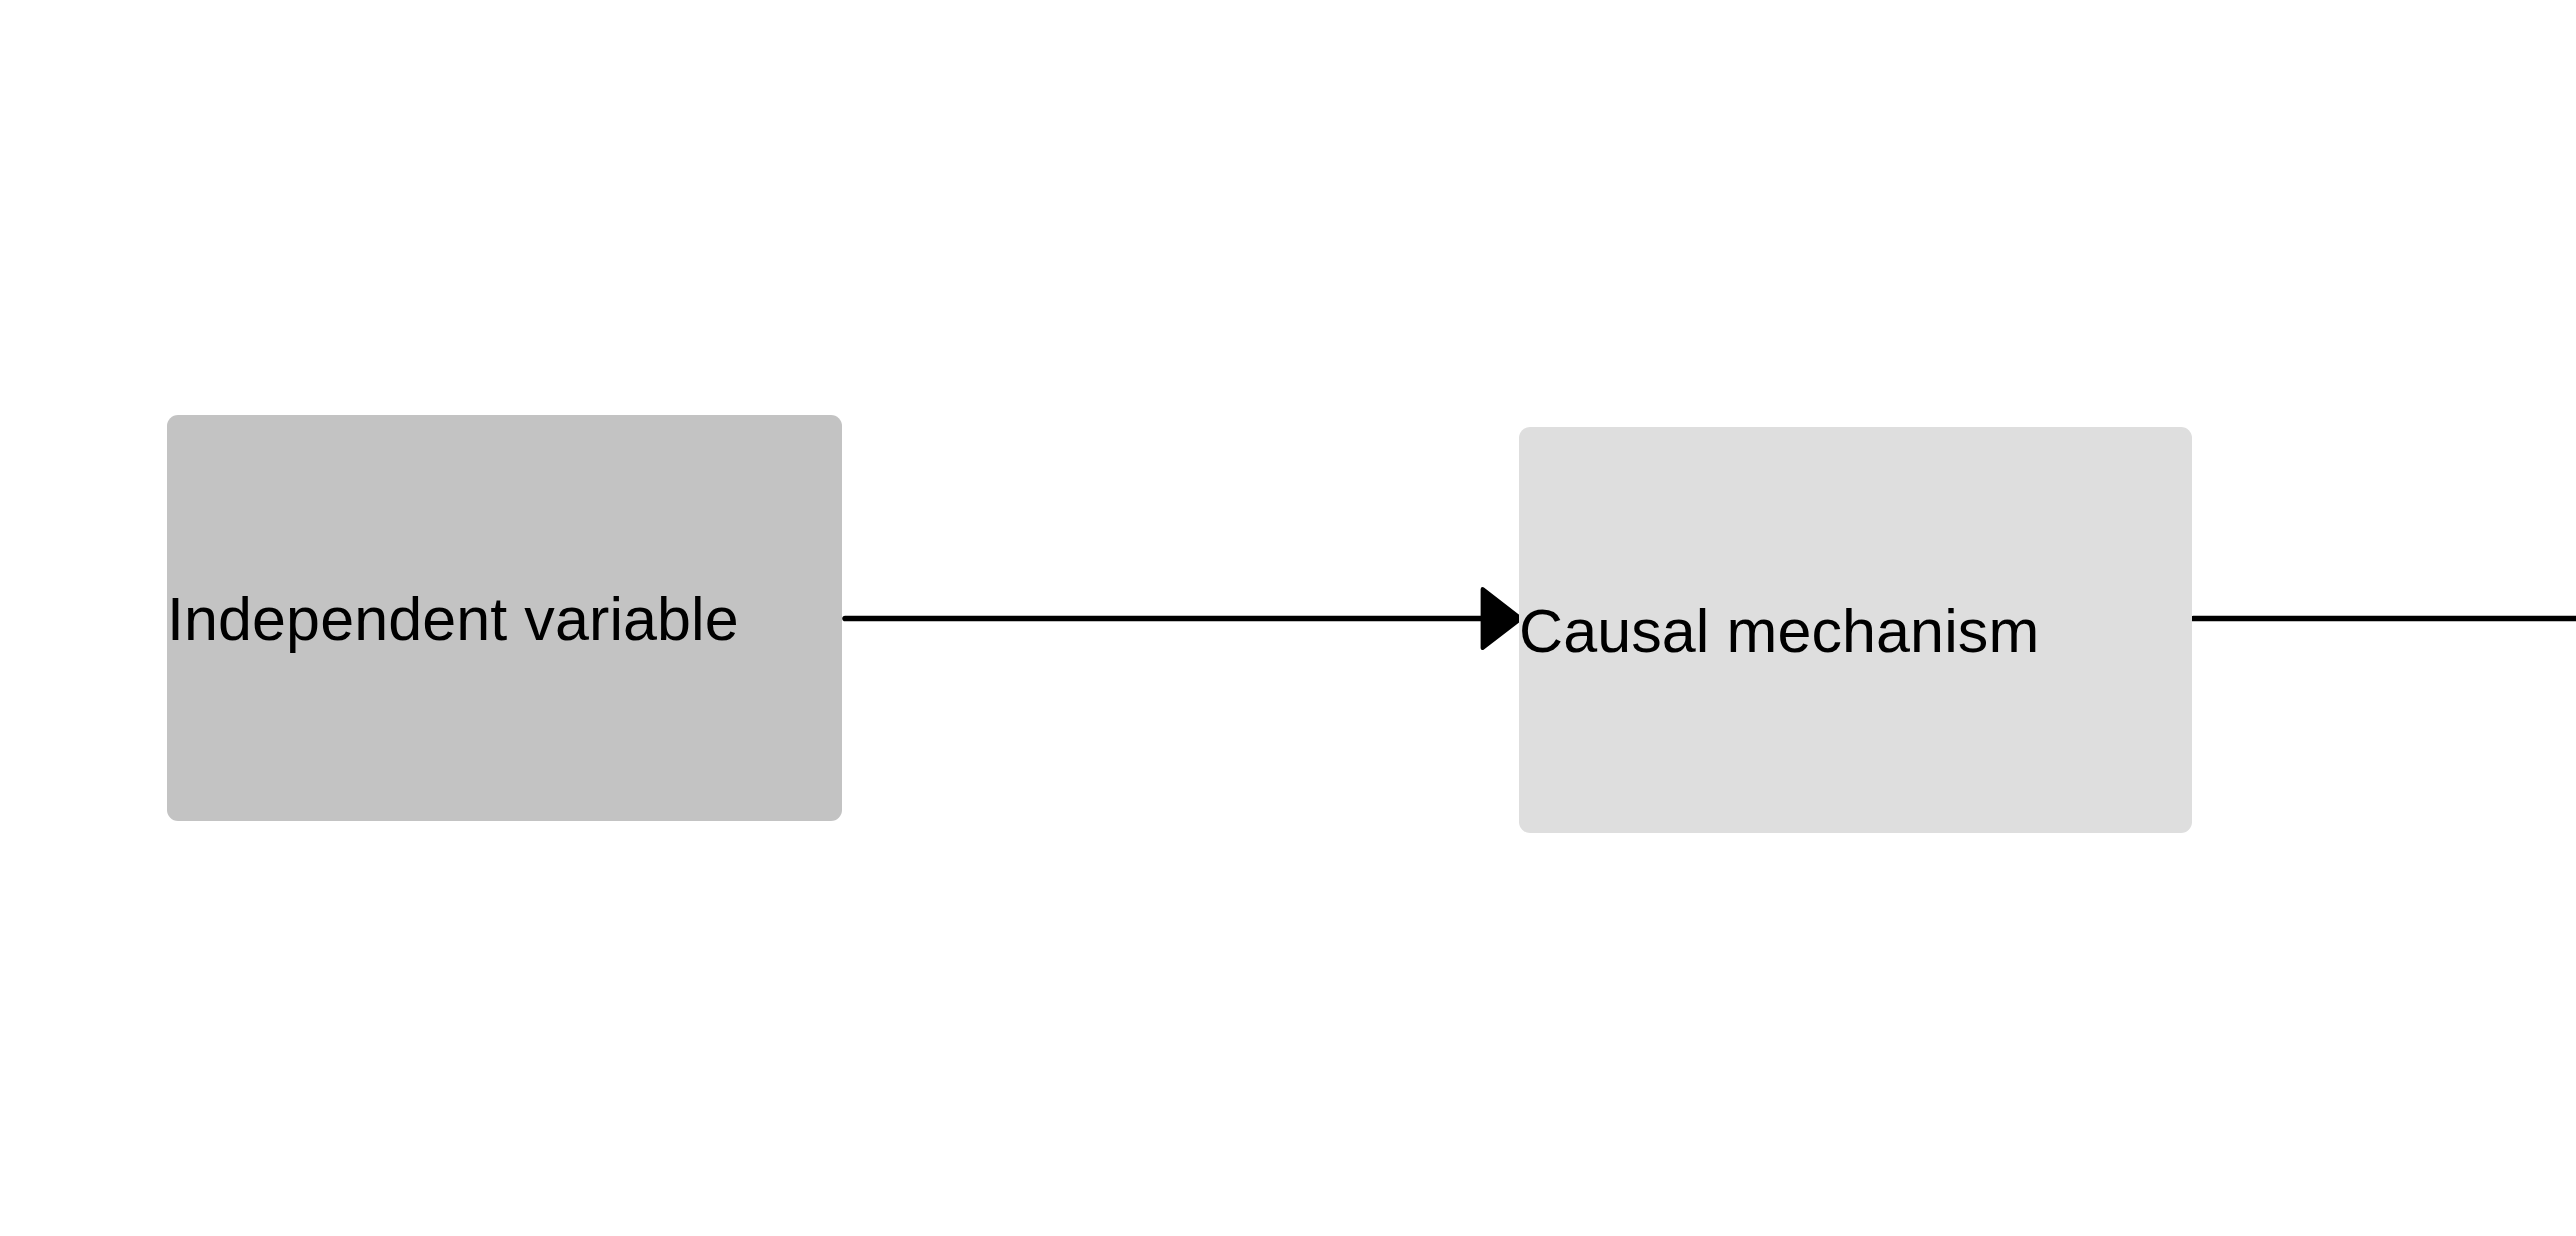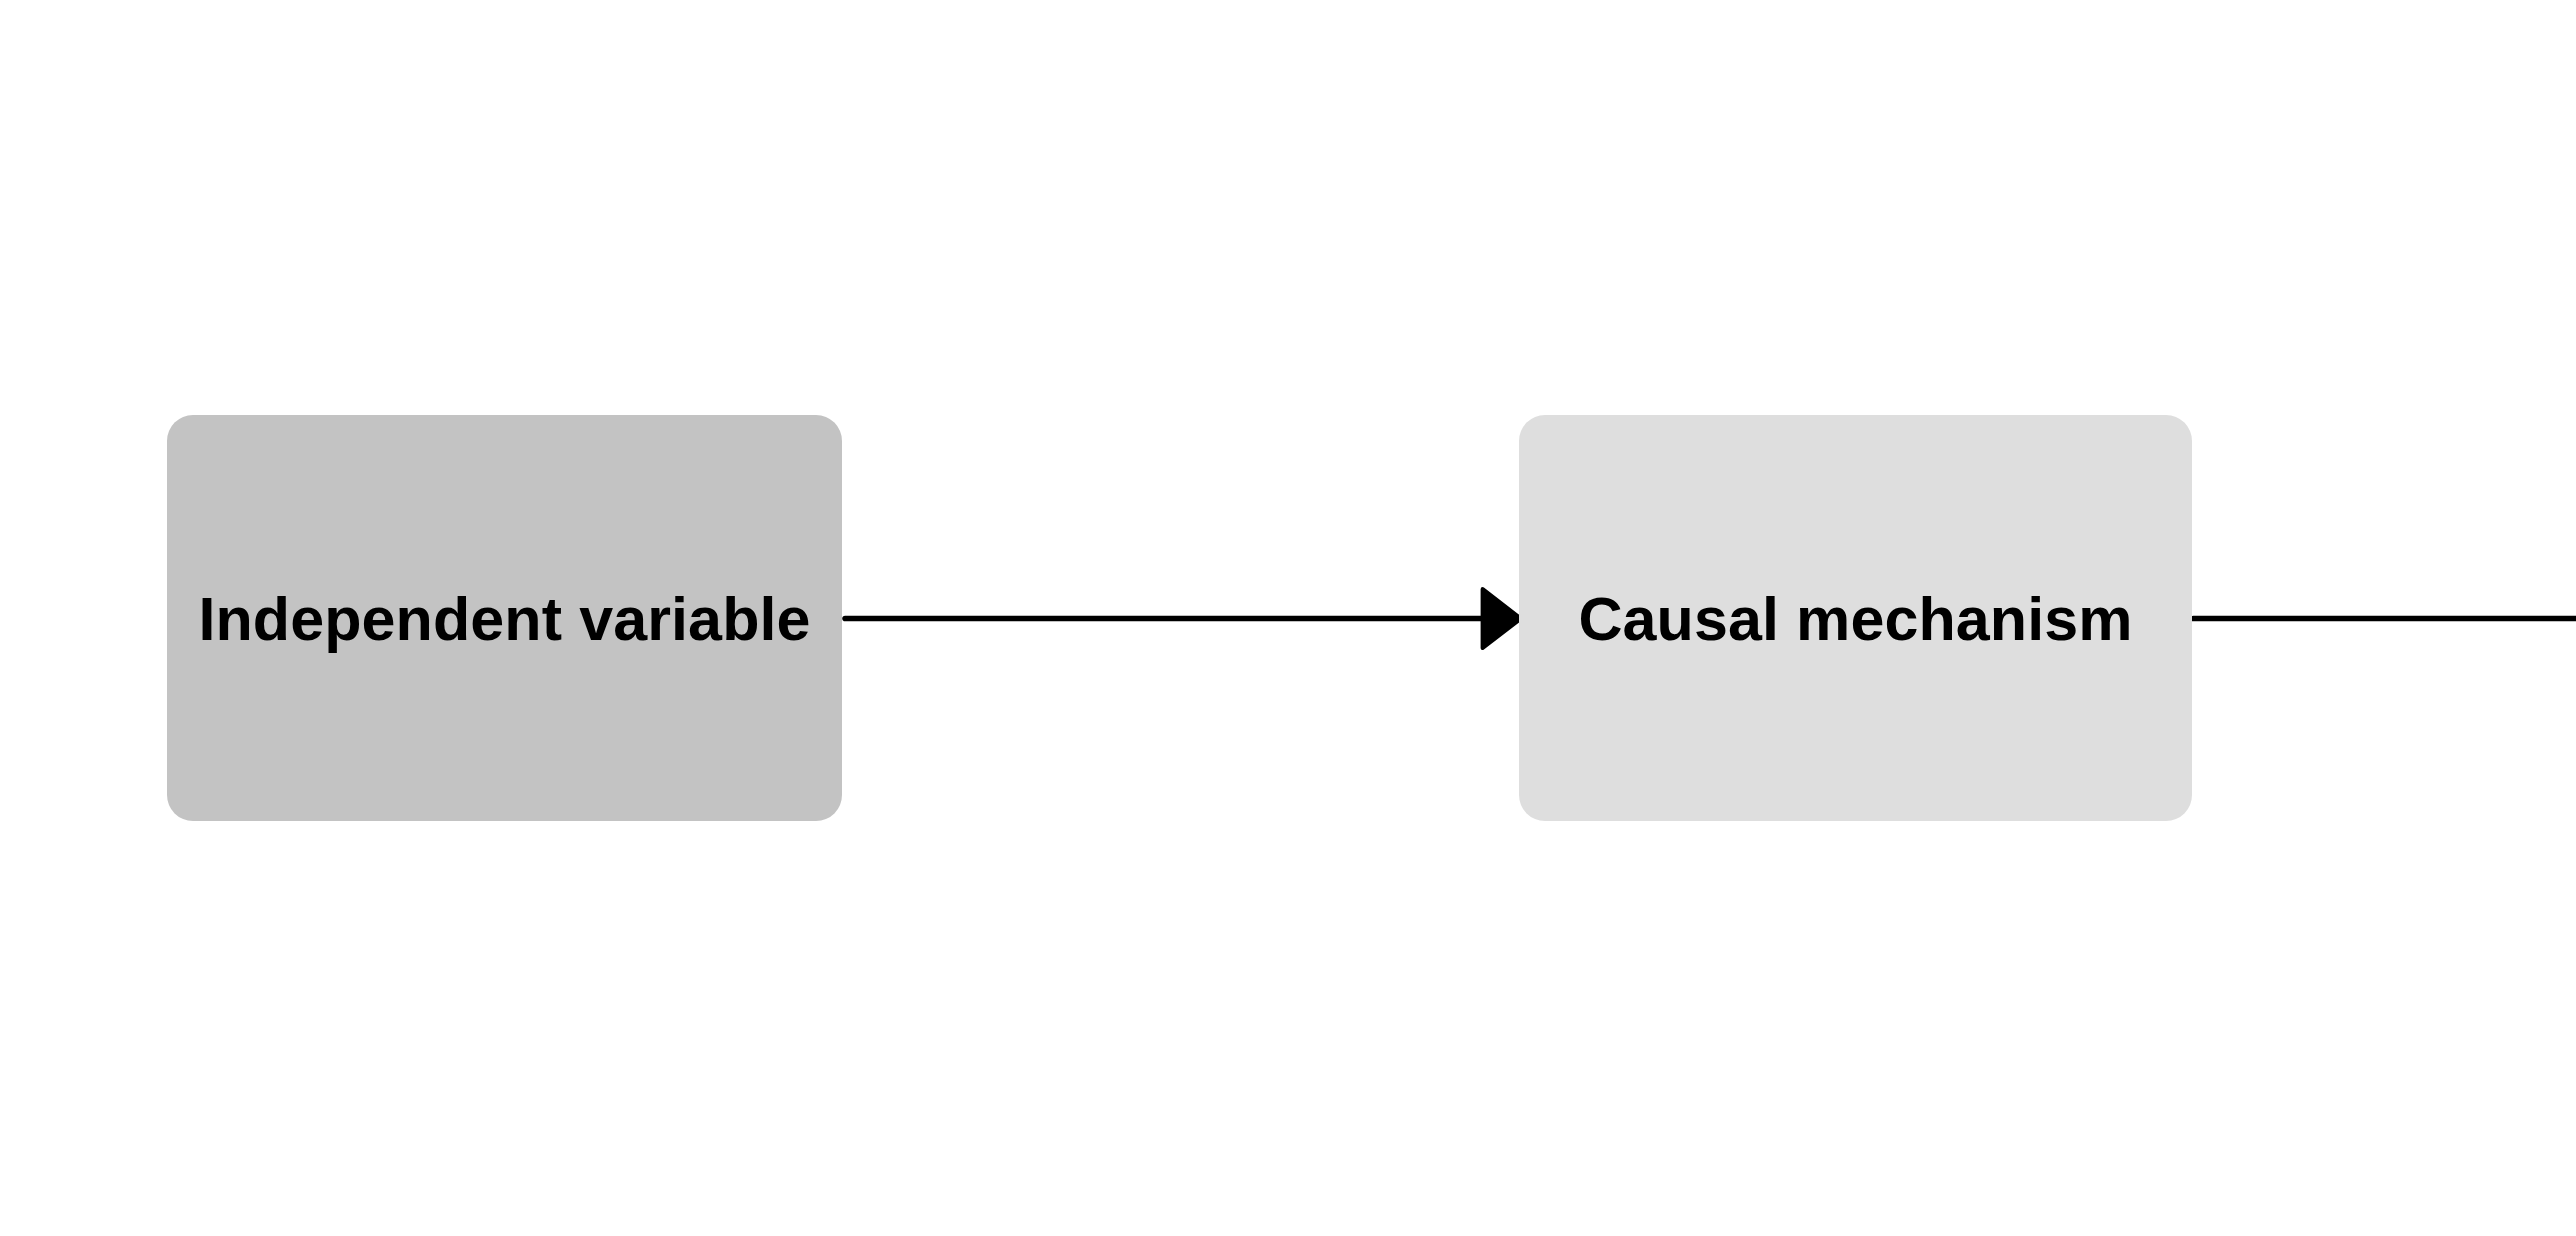--- a/index.html
+++ b/index.html
@@ -12,24 +12,23 @@
     width: 3709px;
     height: 1236px;
     background: #ffffff;
     overflow: hidden;
     font-family: "Liberation Sans", sans-serif;
   }
   .node {
     position: absolute;
     display: flex;
     align-items: center;
-    justify-content: center;
+    justify-content: flex-start;
     box-sizing: border-box;
-    border-radius: 26px;
-    font-weight: bold;
+    border-radius: 11px;
   }
   .node-label {
     font-family: "Liberation Sans", sans-serif;
     font-size: 61px;
     line-height: 1;
     color: #000000;
     white-space: nowrap;
     letter-spacing: 0.1px;
     
     position: relative;
@@ -37,21 +36,21 @@
   }
   #node-independent {
     left: 167px;
     top: 415px;
     width: 675px;
     height: 406px;
     background: #c3c3c3;
   }
   #node-causal {
     left: 1519px;
-    top: 415px;
+    top: 427px;
     width: 673px;
     height: 406px;
     background: #dedede;
   }
   .edge-svg {
     position: absolute;
     left: 0;
     top: 0;
     width: 3709px;
     height: 1236px;

